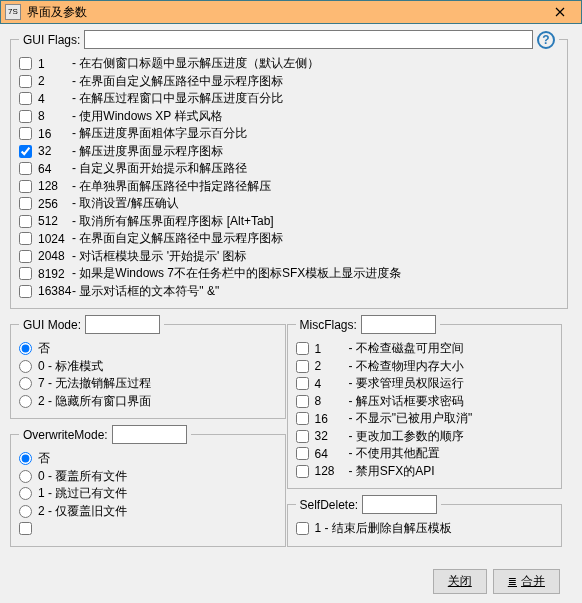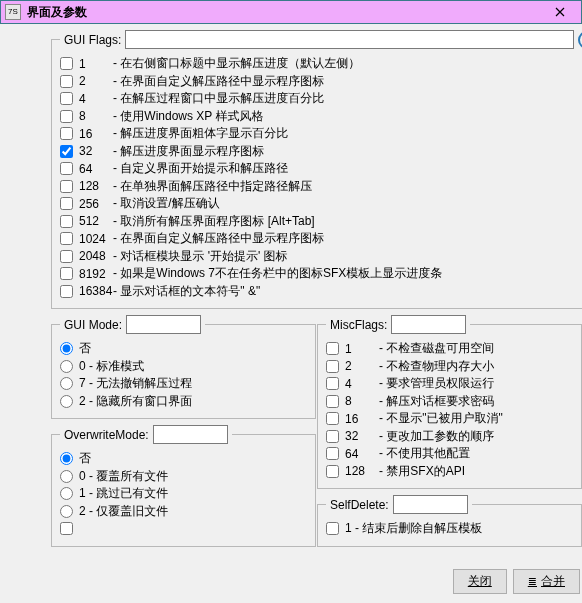--- a/index.html
+++ b/index.html
@@ -5,53 +5,52 @@
   * { box-sizing: border-box; margin: 0; padding: 0; }
   body {
     font-family: "Microsoft YaHei", "SimSun", Tahoma, sans-serif;
     font-size: 12px;
     background: #f0f0f0;
     width: 582px;
     height: 603px;
     overflow: hidden;
   }
   .titlebar {
-    background: #f0abfc;
+    background: #fdba74;
     color: #000;
     height: 24px;
     display: flex;
     align-items: center;
     border: 1px solid #3a7a8a;
   }
   .titlebar-icon {
     width: 16px;
     height: 16px;
     margin: 0 4px;
     background: #e8e8e8;
     border: 1px solid #888;
     font-size: 8px;
     text-align: center;
     line-height: 14px;
   }
-  .titlebar-text { flex: 1; padding-left: 2px; font-weight: bold; }
+  .titlebar-text { flex: 1; padding-left: 2px; }
   .close-btn {
     width: 42px;
     height: 22px;
     display: flex;
     align-items: center;
     justify-content: center;
     cursor: pointer;
   }
   .content {
-    padding: 6px 0 6px 10px;
+    padding: 6px 20px 6px 10px;
     background: #f0f0f0;
     height: 579px;
     display: flex;
     flex-direction: column;
-    margin-left: 41px;
   }
   fieldset {
     border: 1px solid #b8b8b8;
     padding: 6px 8px 8px 8px;
     margin-bottom: 6px;
   }
   legend {
     padding: 0 4px;
     font-size: 12px;
     display: inline-flex;

